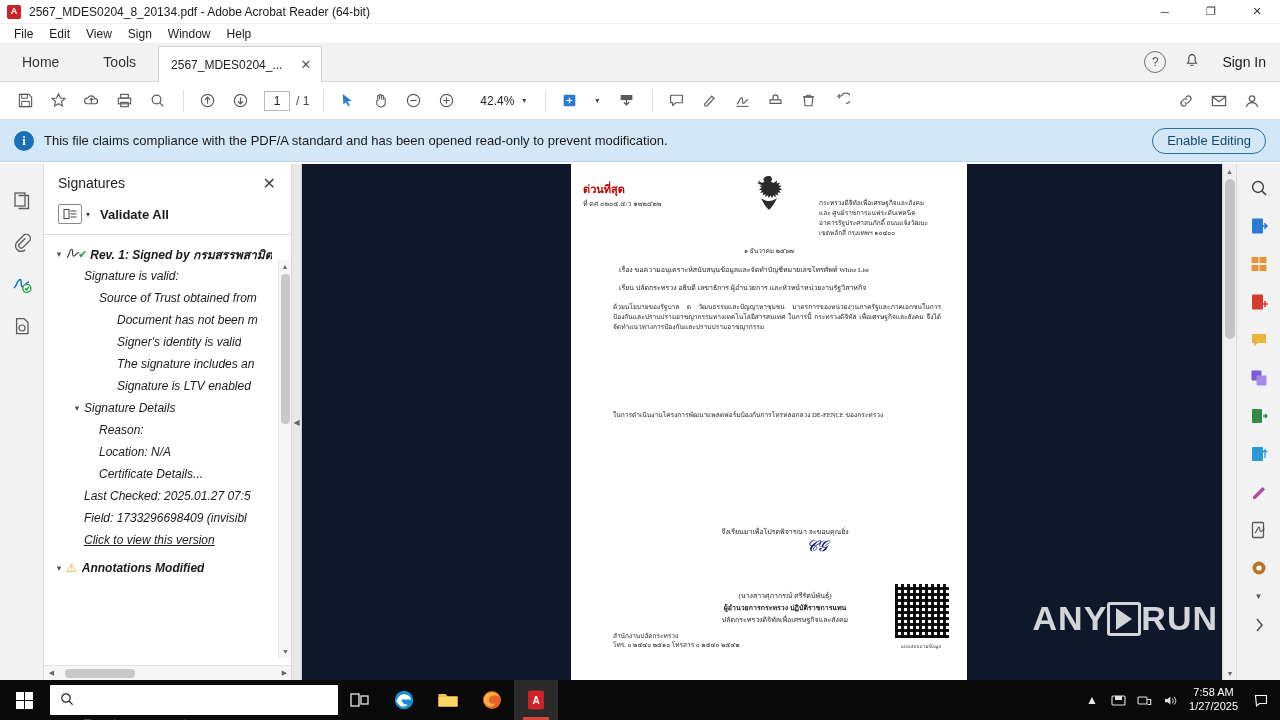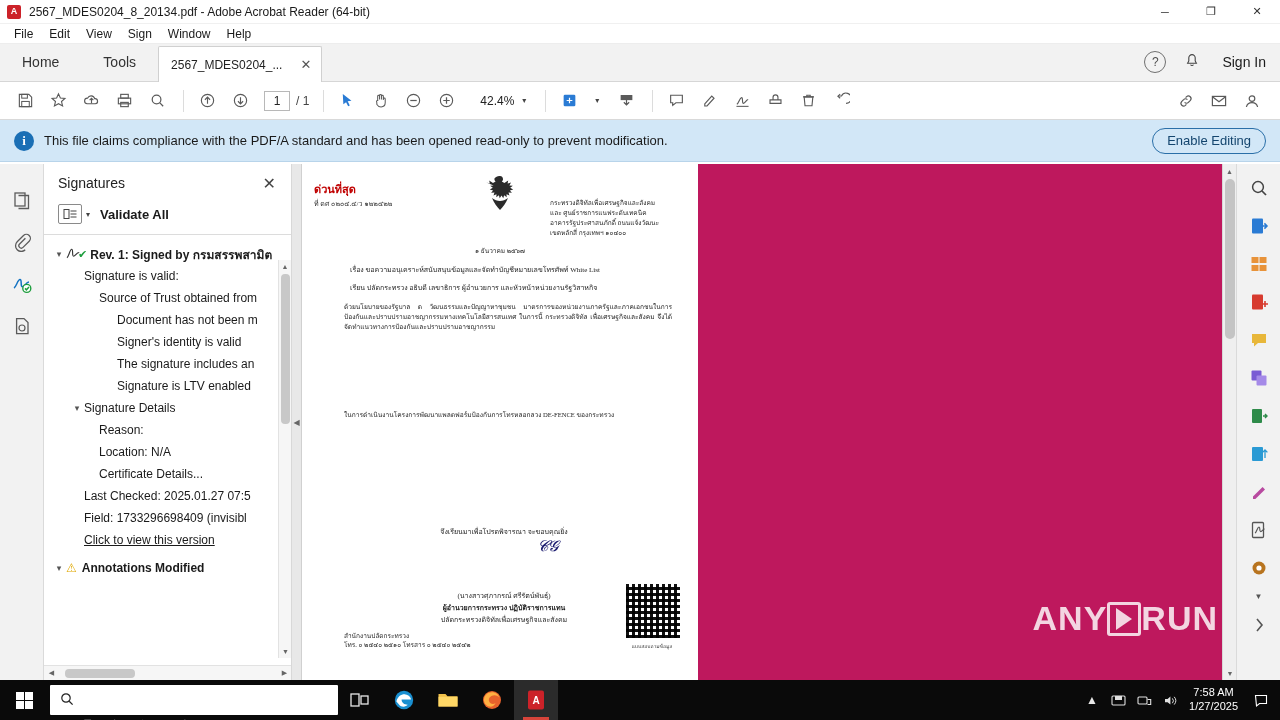--- a/index.html
+++ b/index.html
@@ -148,21 +148,21 @@
     border-radius:2px;
   }
   .val-caret { font-size:8px; color:#444; margin:0 10px 0 4px; }
   .validate-all { font-size:13px; font-weight:bold; color:#1a1a1a; }
   .tree { padding:8px 0 0 0; font-size:12px; color:#1a1a1a; }
   .tnode { display:flex; align-items:center; height:22px; white-space:nowrap; overflow:hidden; }
   .tcaret { width:14px; text-align:center; color:#555; font-size:9px; flex:0 0 14px; }
   .tsig-ico { width:18px; color:#333; display:flex; align-items:center; }
   .green-chk { color:#1e9e3e; font-size:11px; margin-left:-6px; margin-right:3px; }
   .warn-ico { color:#e0a800; font-size:12px; margin-right:5px; }
-  .tlabel { overflow:hidden; text-overflow:clip; white-space:nowrap; }
+  .tlabel { overflow:hidden; text-overflow:clip; white-space:nowrap;font-style:italic; }
   .tlabel.link { text-decoration:underline; color:#1a1a1a; }
   .tlabel.bold { font-weight:bold; }
   .sig-scroll-v {
     position:absolute; right:0; top:96px; width:13px; bottom:22px; background:#f6f6f6;
     border-left:1px solid #e2e2e2;
   }
   .sv-up, .sv-dn {
     height:13px; display:flex; align-items:center; justify-content:center;
     font-size:7px; color:#666;
   }
@@ -176,22 +176,22 @@
 
   
   .collapse-handle {
     width:10px; background:#e8e8e8; border-right:1px solid #d0d0d0;
     display:flex; align-items:center; justify-content:center;
     font-size:8px; color:#666;
   }
 
   
   .doc-view {
-    flex:1; background:#be185d; position:relative; overflow:hidden;
-    display:flex; 
+    flex:1; background:#0f172a; position:relative; overflow:hidden;
+    display:flex; justify-content:center;
   }
   .page {
     width:396px; height:100%; background:#ffffff; margin-top:0;
     position:relative; overflow:hidden;
     font-family:"Liberation Serif", serif;
   }
   .doc-scroll {
     position:absolute; right:0; top:0; width:14px; height:100%; background:#efefef;
     border-left:1px solid #d8d8d8;
   }
@@ -211,21 +211,21 @@
   .hdr-right {
     position:absolute; right:28px; top:34px; font-size:6.5px; line-height:1.55;
     color:#222; text-align:left; width:120px;
   }
   .date-line { position:absolute; left:50%; transform:translateX(-50%); top:82px; font-size:6.5px; color:#222; }
   .line-row { position:absolute; left:48px; font-size:7px; color:#222; }
   .para {
     position:absolute; left:42px; right:26px; font-size:6.6px; line-height:1.52;
     color:#222; text-align:justify;
   }
-  .center-line { position:absolute; left:4px; width:100%; text-align:center; font-size:7px; color:#222; }
+  .center-line { position:absolute; left:16px; width:100%; text-align:center; font-size:7px; color:#222; }
   .sign-scribble {
     position:absolute; left:50%; transform:translateX(-50%); top:374px;
     font-family:"Liberation Serif", serif; font-size:15px; color:#1a1a6e;
     font-style:italic;
     margin-left:48px;
   }
   .qr {
     position:absolute; right:18px; bottom:42px; width:54px; height:54px;
     background:
       repeating-linear-gradient(0deg, #111 0 3px, #fff 3px 6px),

